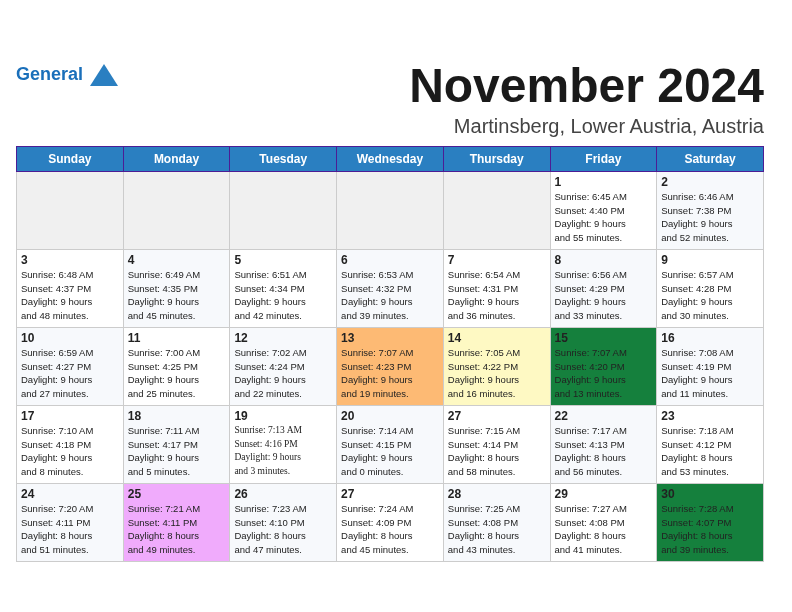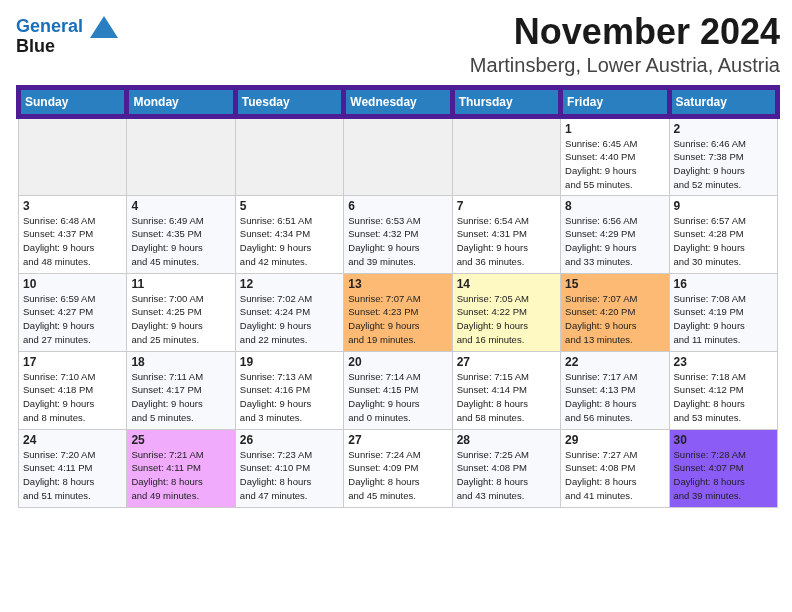--- a/index.html
+++ b/index.html
@@ -5,60 +5,61 @@
     * { margin: 0; padding: 0; box-sizing: border-box; }
     body {
       font-family: Arial, sans-serif;
       background: #fff;
       width: 792px;
       height: 612px;
       overflow: hidden;
     }
     .container {
       width: 792px;
-      padding: 12px 12px 8px 16px;
+      padding: 12px 28px 8px 16px;
+      margin-top: 48px;
     }
     .header {
       display: flex;
       align-items: flex-start;
       justify-content: space-between;
       margin-bottom: 8px;
     }
     .logo {
       display: flex;
       align-items: center;
       margin-top: 4px;
     }
     .title-block {
       text-align: right;
     }
     .month-title {
-      font-size: 36px;
+      font-size: 48px;
       font-weight: bold;
       color: #1a1a1a;
       line-height: 1.1;
     }
     .location {
       font-size: 20px;
       color: #444;
       margin-top: 2px;
     }
     table {
       width: 100%;
       border-collapse: collapse;
       table-layout: fixed;
     }
     th {
       background-color: #2a7fc1;
       color: #fff;
       font-size: 12px;
       font-weight: bold;
       padding: 5px 4px;
-      text-align: left;
-      border: 5px solid #4c1d95;
+      text-align: center;
+      border: 1px solid #4c1d95;
     }
     td {
       border: 1px solid #ccc;
       vertical-align: top;
       padding: 3px 4px;
       font-size: 9.5px;
       color: #222;
       height: 78px;
       background: #fff;
     }
@@ -93,21 +94,20 @@
     <div class="logo">
       <div>
         <div style="display:flex;align-items:center;">
           <div style="font-size:18px;font-weight:bold;color:#1a1a1a;line-height:1.15;">
             <span style="color:#1a6fba;">General</span>
             <svg style="display:inline-block;vertical-align:middle;margin-left:2px;" width="28" height="22" viewBox="0 0 28 22">
               <polygon points="0,22 14,0 28,22" fill="#2a7fc1"></polygon>
             </svg>
           </div>
         </div>
-        <div style="font-size:18px;font-weight:bold;color:#1a1a1a;line-height:1.15;margin-top:-2px;">Blue</div>
       </div>
     </div>
     <div class="title-block">
       <div class="month-title">November 2024</div>
       <div class="location">Martinsberg, Lower Austria, Austria</div>
     </div>
   </div>
 
   <table>
     <thead>
@@ -223,21 +223,21 @@
 Daylight: 9 hours
 and 19 minutes.</div>
           </td>
           <td style="background: #fef9c3;">
             <span class="day-num">14</span>
             <div class="day-info" style="white-space: pre-line;">Sunrise: 7:05 AM
 Sunset: 4:22 PM
 Daylight: 9 hours
 and 16 minutes.</div>
           </td>
-          <td style="background: #fdba74;">
+          <td style="background: #15803d;">
             <span class="day-num">15</span>
             <div class="day-info" style="white-space: pre-line;">Sunrise: 7:07 AM
 Sunset: 4:20 PM
 Daylight: 9 hours
 and 13 minutes.</div>
           </td>
           <td style="background: rgb(247, 249, 252);">
             <span class="day-num">16</span>
             <div class="day-info" style="white-space: pre-line;">Sunrise: 7:08 AM
 Sunset: 4:19 PM
@@ -255,21 +255,21 @@
           </td>
           <td style="background: rgb(247, 249, 252);">
             <span class="day-num">18</span>
             <div class="day-info" style="white-space: pre-line;">Sunrise: 7:11 AM
 Sunset: 4:17 PM
 Daylight: 9 hours
 and 5 minutes.</div>
           </td>
           <td style="background: rgb(255, 255, 255);">
             <span class="day-num">19</span>
-            <div class="day-info" style="white-space: pre-line;">Sunrise: 7:13 AM
+            <div class="day-info" style="white-space: pre-line; font-family: Liberation Serif, serif;">Sunrise: 7:13 AM
 Sunset: 4:16 PM
 Daylight: 9 hours
 and 3 minutes.</div>
           </td>
           <td style="background: rgb(247, 249, 252);">
             <span class="day-num">20</span>
             <div class="day-info" style="white-space: pre-line;">Sunrise: 7:14 AM
 Sunset: 4:15 PM
 Daylight: 9 hours
 and 0 minutes.</div>
@@ -332,21 +332,21 @@
 Daylight: 8 hours
 and 43 minutes.</div>
           </td>
           <td style="background: rgb(255, 255, 255);">
             <span class="day-num">29</span>
             <div class="day-info" style="white-space: pre-line;">Sunrise: 7:27 AM
 Sunset: 4:08 PM
 Daylight: 8 hours
 and 41 minutes.</div>
           </td>
-          <td style="background: #8b5cf6;">
+          <td style="background: #15803d;">
             <span class="day-num">30</span>
             <div class="day-info" style="white-space: pre-line;">Sunrise: 7:28 AM
 Sunset: 4:07 PM
 Daylight: 8 hours
 and 39 minutes.</div>
           </td>
         </tr>
       </tbody>
   </table>
 </div>

